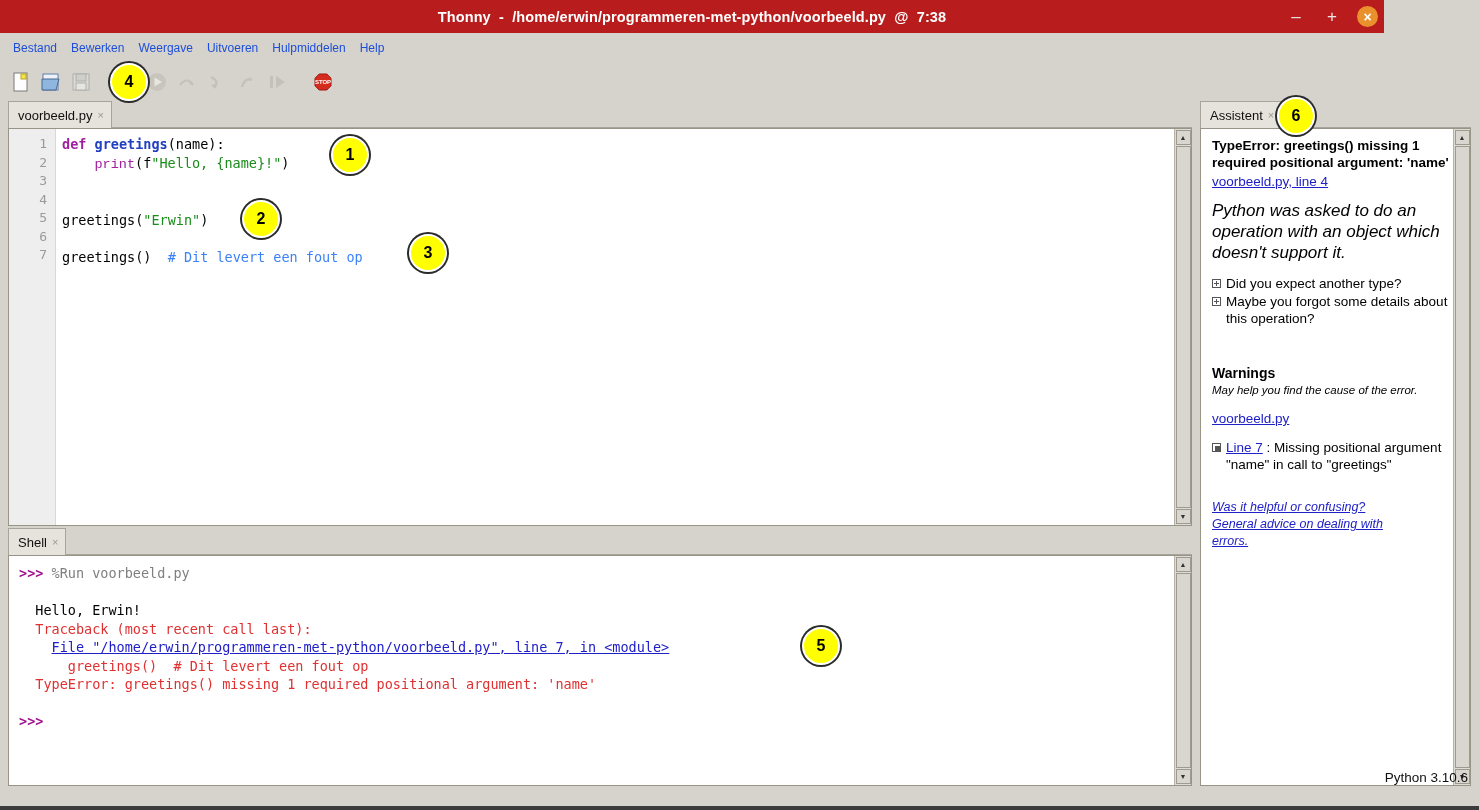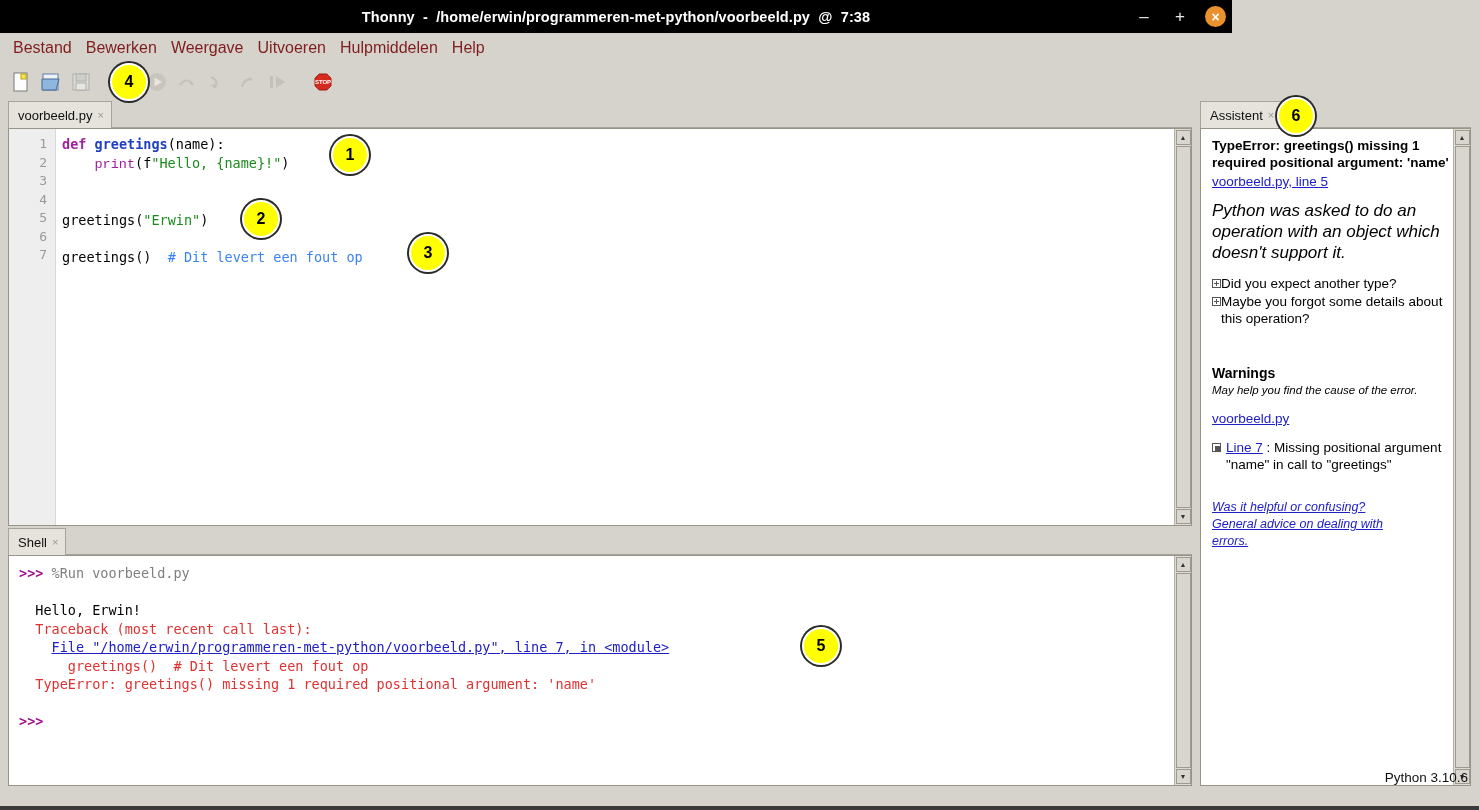--- a/index.html
+++ b/index.html
@@ -5,22 +5,22 @@
   * { box-sizing: border-box; margin: 0; padding: 0; }
   html, body {
     width: 1479px; height: 810px;
     font-family: "Liberation Sans", sans-serif;
     background: #d6d3cc;
     overflow: hidden;
   }
 
   
   .titlebar {
-    position: absolute; left: 0; top: 0; width: 1232px; height: 33px;
-    background: #000000;
+    position: absolute; left: 0; top: 0; width: 1384px; height: 33px;
+    background: #b91c1c;
     display: flex; align-items: center; justify-content: center;
   }
   .title-text {
     color: #ffffff; font-size: 14.5px; font-weight: bold;
     letter-spacing: .1px; white-space: pre;
   }
   .wincontrols {
     position: absolute; right: 6px; top: 0; height: 33px;
     display: flex; align-items: center; gap: 14px;
   }
@@ -33,21 +33,21 @@
     color: #ffffff; font-size: 14px; font-weight: bold;
   }
 
   
   .menubar {
     position: absolute; left: 0; top: 33px; width: 1479px; height: 30px;
     background: #d6d3cc;
     display: flex; align-items: center; padding-left: 6px; gap: 0px;
   }
   .menuitem {
-    font-size: 16px; color: #7f1d1d; padding: 3px 7px; cursor: default;
+    font-size: 12px; color: #1d4ed8; padding: 3px 7px; cursor: default;
   }
 
   
   .toolbar {
     position: absolute; left: 0; top: 63px; width: 1479px; height: 38px;
     background: #d6d3cc;
     display: flex; align-items: center; padding-left: 9px; gap: 6px;
   }
   .tbicon { width: 24px; height: 24px; position: relative; display:block; }
   .tbgap { width: 10px; }
@@ -141,21 +141,21 @@
     font-size: 13.5px; color: #2020c8; text-decoration: underline;
     line-height: 17px; display: inline-block;
   }
   .as-italic {
     font-size: 17px; font-style: italic; color: #000; line-height: 21px;
     margin-top: 10px;
   }
   .as-bullets { margin-top: 12px; }
   .as-bullet {
     font-size: 13.5px; color: #000; line-height: 17px;
-    display: flex; align-items: flex-start; margin-bottom: 1px;
+    display: flex; gap: 5px; align-items: flex-start; margin-bottom: 1px;
   }
   .exp-box {
     width: 9px; height: 9px; border: 1px solid #555; display: inline-block;
     position: relative; margin-top: 4px; flex: none; font-size: 0;
   }
   .exp-box::before {
     content: ""; position: absolute; left: 1px; top: 3px; width: 5px; height: 1px; background: #555;
   }
   .exp-box.plus::after {
     content: ""; position: absolute; left: 3px; top: 1px; width: 1px; height: 5px; background: #555;
@@ -319,21 +319,21 @@
   <div class="tabstrip">
     <div class="tabstrip-fill"></div>
     <div class="tab">
       <span class="tab-label">Assistent</span>
       <span class="tab-x">×</span>
     </div>
   </div>
   <div class="pane-body as-body">
     <div class="as-scrollarea">
       <div class="as-title">TypeError: greetings() missing 1 required positional argument: 'name'</div>
-      <a class="as-link" href="#">voorbeeld.py, line 5</a>
+      <a class="as-link" href="#">voorbeeld.py, line 4</a>
       <div class="as-italic">Python was asked to do an operation with an object which doesn't support it.</div>
       <div class="as-bullets" id="suggestions">
           <div class="as-bullet">
             <span class="exp-box plus"></span>
             <span>Did you expect another type?</span>
           </div>
           <div class="as-bullet">
             <span class="exp-box plus"></span>
             <span>Maybe you forgot some details about this operation?</span>
           </div>

